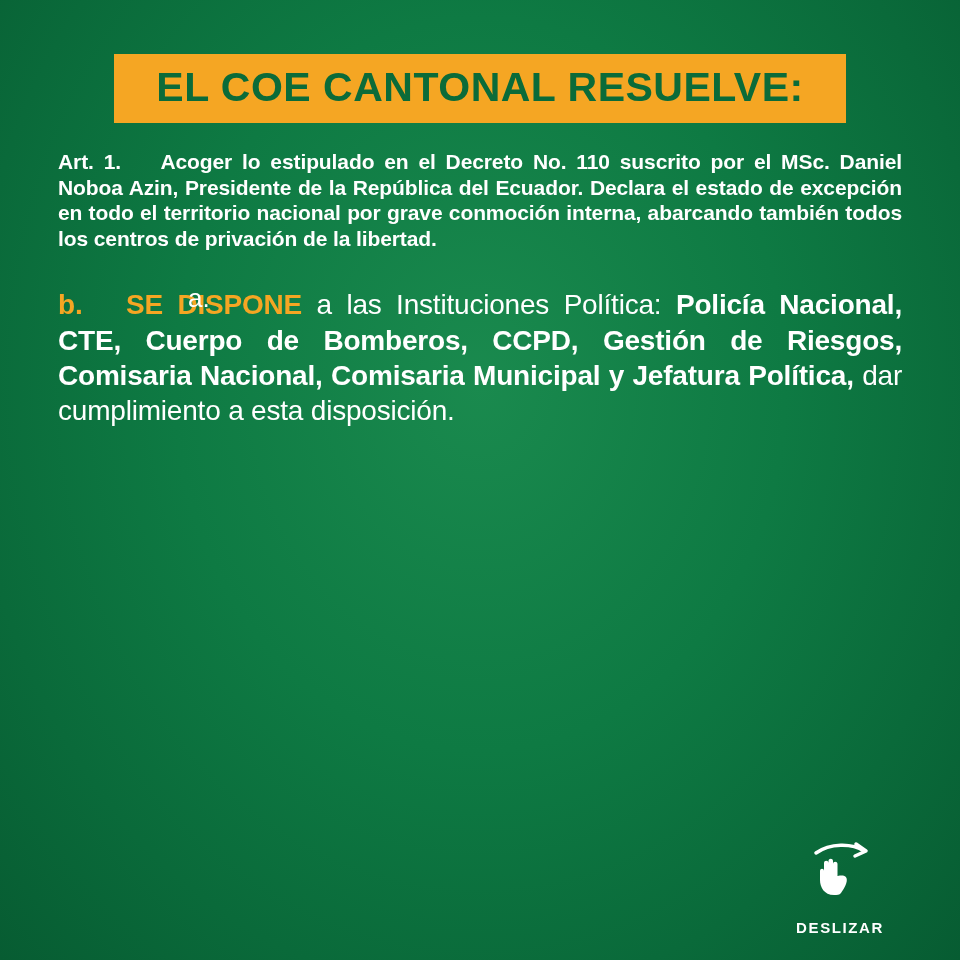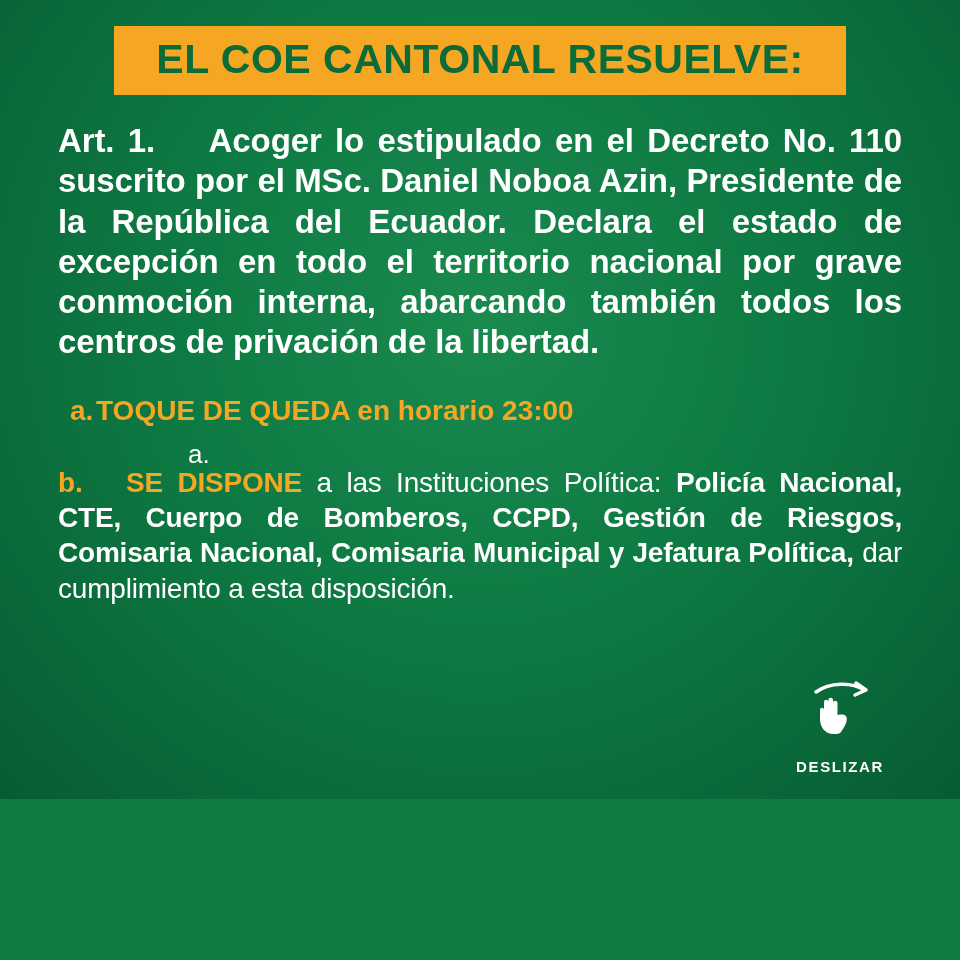--- a/index.html
+++ b/index.html
@@ -9,44 +9,44 @@
   body {
     width: 960px;
     height: 960px;
     font-family: "Liberation Sans", sans-serif;
     background: #0f7a41;
     overflow: hidden;
   }
   .poster {
     position: relative;
     width: 960px;
-    height: 799px;
+    height: 960px;
     box-sizing: border-box;
     background:
       radial-gradient(ellipse at 50% 40%, #1a8a4e 0%, #0e7a43 45%, #0a6a3a 75%, #075c32 100%);
-    padding: 26px 58px 0 58px;
+    padding: 54px 58px 0 58px;
   }
 
   
   .title-band {
     background: #f5a623;
     color: #0b6b39;
     font-weight: bold;
     font-size: 41px;
     letter-spacing: 0.5px;
     text-align: center;
     padding: 12px 10px 14px 10px;
     margin: 0 56px 0 56px;
     line-height: 1.05;
   }
 
   
   .art-block {
     color: #ffffff;
-    font-size: 33px;
+    font-size: 21px;
     font-weight: bold;
     line-height: 1.22;
     text-align: justify;
     margin-top: 26px;
     letter-spacing: -0.1px;
   }
   .art-block .art-label {
     white-space: pre;
   }
   .art-block .art-mid {
@@ -141,23 +141,20 @@
 <div class="poster">
 
   <div class="title-band">EL COE CANTONAL RESUELVE:</div>
 
   <div class="art-block">
     <span class="art-label">Art. 1.</span><span>&nbsp;&nbsp;&nbsp;&nbsp;</span><span class="art-mid">Acoger lo estipulado en el Decreto No. 110 suscrito por el MSc. Daniel Noboa Azin, Presidente de la República del Ecuador.</span>
     <span>Declara el estado de excepción en todo el territorio nacional por grave conmoción interna, abarcando también todos los centros de privación de la libertad.</span>
   </div>
 
   <div class="item-a">
-    <span class="lead">
-      <span class="marker">a.</span><span>TOQUE DE QUEDA en horario 23:00</span>
-    </span>
 
     <div class="sub-a">
       <span class="sub-marker">a.</span>
     </div>
   </div>
 
   <div class="item-b">
     <span class="b-marker">b.</span>&nbsp;&nbsp;&nbsp;<span class="b-dispone">SE DISPONE</span><span class="b-plain"> a las Instituciones Política: </span><span class="b-strong">Policía Nacional, CTE, Cuerpo de Bomberos, CCPD, Gestión de Riesgos, Comisaria Nacional, Comisaria Municipal y Jefatura Política,</span><span class="b-plain"> dar cumplimiento a esta disposición.</span>
   </div>
 

